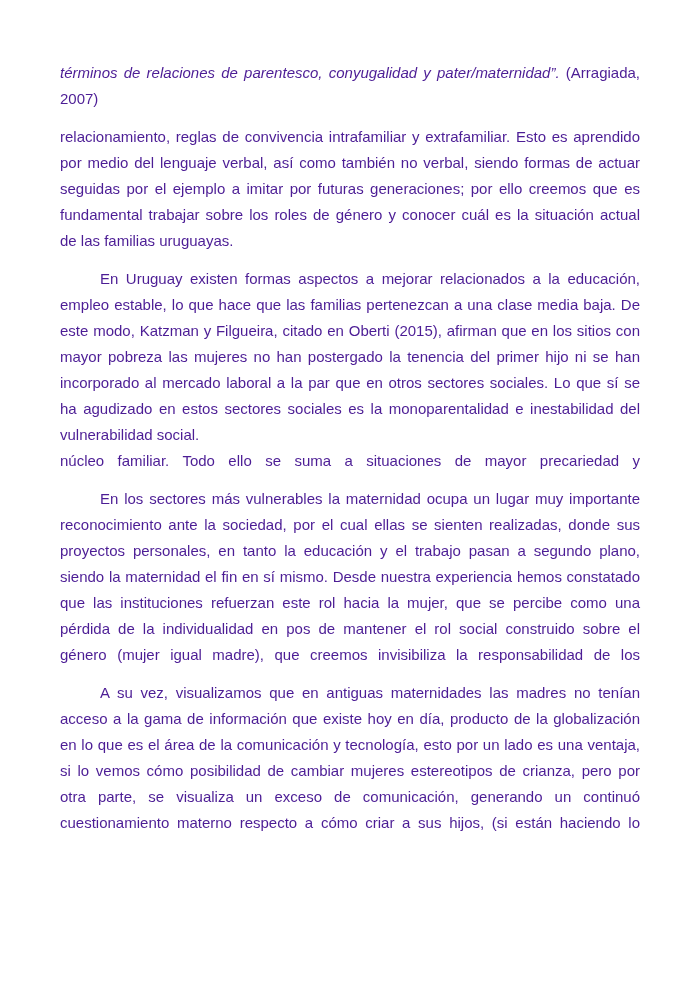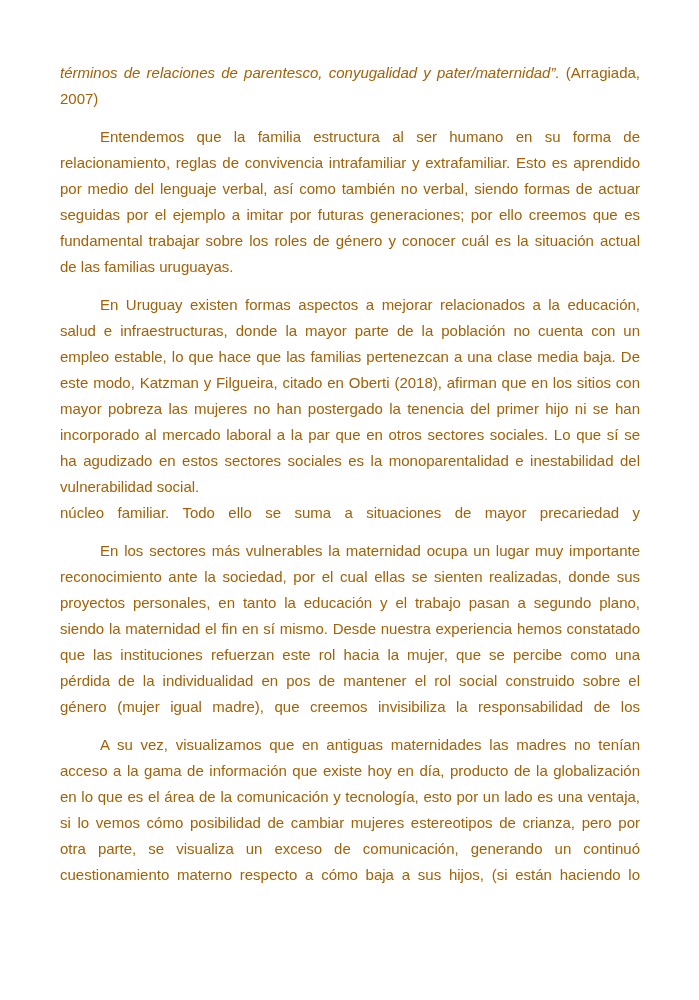--- a/index.html
+++ b/index.html
@@ -11,21 +11,21 @@
     position: relative;
     width: 699px;
     height: 1000px;
     box-sizing: border-box;
     padding: 60px 59px 0 60px;
     background: #ffffff;
     overflow: hidden;
     font-family: "Liberation Sans", "DejaVu Sans", sans-serif;
     font-size: 15px;
     line-height: 26px;
-    color: #a16207;
+    color: #4c1d95;
     -webkit-font-smoothing: antialiased;
   }
   .para {
     margin: 0 0 12px 0;
   }
   .line {
     display: block;
     text-align: justify;
     text-align-last: justify;
     white-space: normal;
@@ -45,32 +45,30 @@
 
 <div class="page">
 
   <div class="para">
     <div class="line"><i>términos de relaciones de parentesco, conyugalidad y pater/maternidad”.</i><span> (Arragiada,</span></div>
     <div class="line last">2007)</div>
   </div>
 
   <div id="paragraphs">
       <div class="para">
-        <div class="line indent">Entendemos que la familia estructura al ser humano en su forma de</div>
         <div class="line">relacionamiento, reglas de convivencia intrafamiliar y extrafamiliar. Esto es aprendido</div>
         <div class="line">por medio del lenguaje verbal, así como también no verbal, siendo formas de actuar</div>
         <div class="line">seguidas por el ejemplo a imitar por futuras generaciones; por ello creemos que es</div>
         <div class="line">fundamental trabajar sobre los roles de género y conocer cuál es la situación actual</div>
         <div class="line last">de las familias uruguayas.</div>
       </div>
       <div class="para">
         <div class="line indent">En Uruguay existen formas aspectos a mejorar relacionados a la educación,</div>
-        <div class="line">salud e infraestructuras, donde la mayor parte de la población no cuenta con un</div>
         <div class="line">empleo estable, lo que hace que las familias pertenezcan a una clase media baja. De</div>
-        <div class="line">este modo, Katzman y Filgueira, citado en Oberti (2018), afirman que en los sitios con</div>
+        <div class="line">este modo, Katzman y Filgueira, citado en Oberti (2015), afirman que en los sitios con</div>
         <div class="line">mayor pobreza las mujeres no han postergado la tenencia del primer hijo ni se han</div>
         <div class="line">incorporado al mercado laboral a la par que en otros sectores sociales. Lo que sí se</div>
         <div class="line">ha agudizado en estos sectores sociales es la monoparentalidad e inestabilidad del</div>
         <div class="line last">vulnerabilidad social.</div>
         <div class="line">núcleo familiar. Todo ello se suma a situaciones de mayor precariedad y</div>
       </div>
       <div class="para">
         <div class="line indent">En los sectores más vulnerables la maternidad ocupa un lugar muy importante</div>
         <div class="line">reconocimiento ante la sociedad, por el cual ellas se sienten realizadas, donde sus</div>
         <div class="line">proyectos personales, en tanto la educación y el trabajo pasan a segundo plano,</div>
@@ -78,17 +76,17 @@
         <div class="line">que las instituciones refuerzan este rol hacia la mujer, que se percibe como una</div>
         <div class="line">pérdida de la individualidad en pos de mantener el rol social construido sobre el</div>
         <div class="line">género (mujer igual madre), que creemos invisibiliza la responsabilidad de los</div>
       </div>
       <div class="para">
         <div class="line indent">A su vez, visualizamos que en antiguas maternidades las madres no tenían</div>
         <div class="line">acceso a la gama de información que existe hoy en día, producto de la globalización</div>
         <div class="line">en lo que es el área de la comunicación y tecnología, esto por un lado es una ventaja,</div>
         <div class="line">si lo vemos cómo posibilidad de cambiar mujeres estereotipos de crianza, pero por</div>
         <div class="line">otra parte, se visualiza un exceso de comunicación, generando un continuó</div>
-        <div class="line">cuestionamiento materno respecto a cómo baja a sus hijos, (si están haciendo lo</div>
+        <div class="line">cuestionamiento materno respecto a cómo criar a sus hijos, (si están haciendo lo</div>
       </div>
     </div>
 
 </div>
 
 </body></html>

